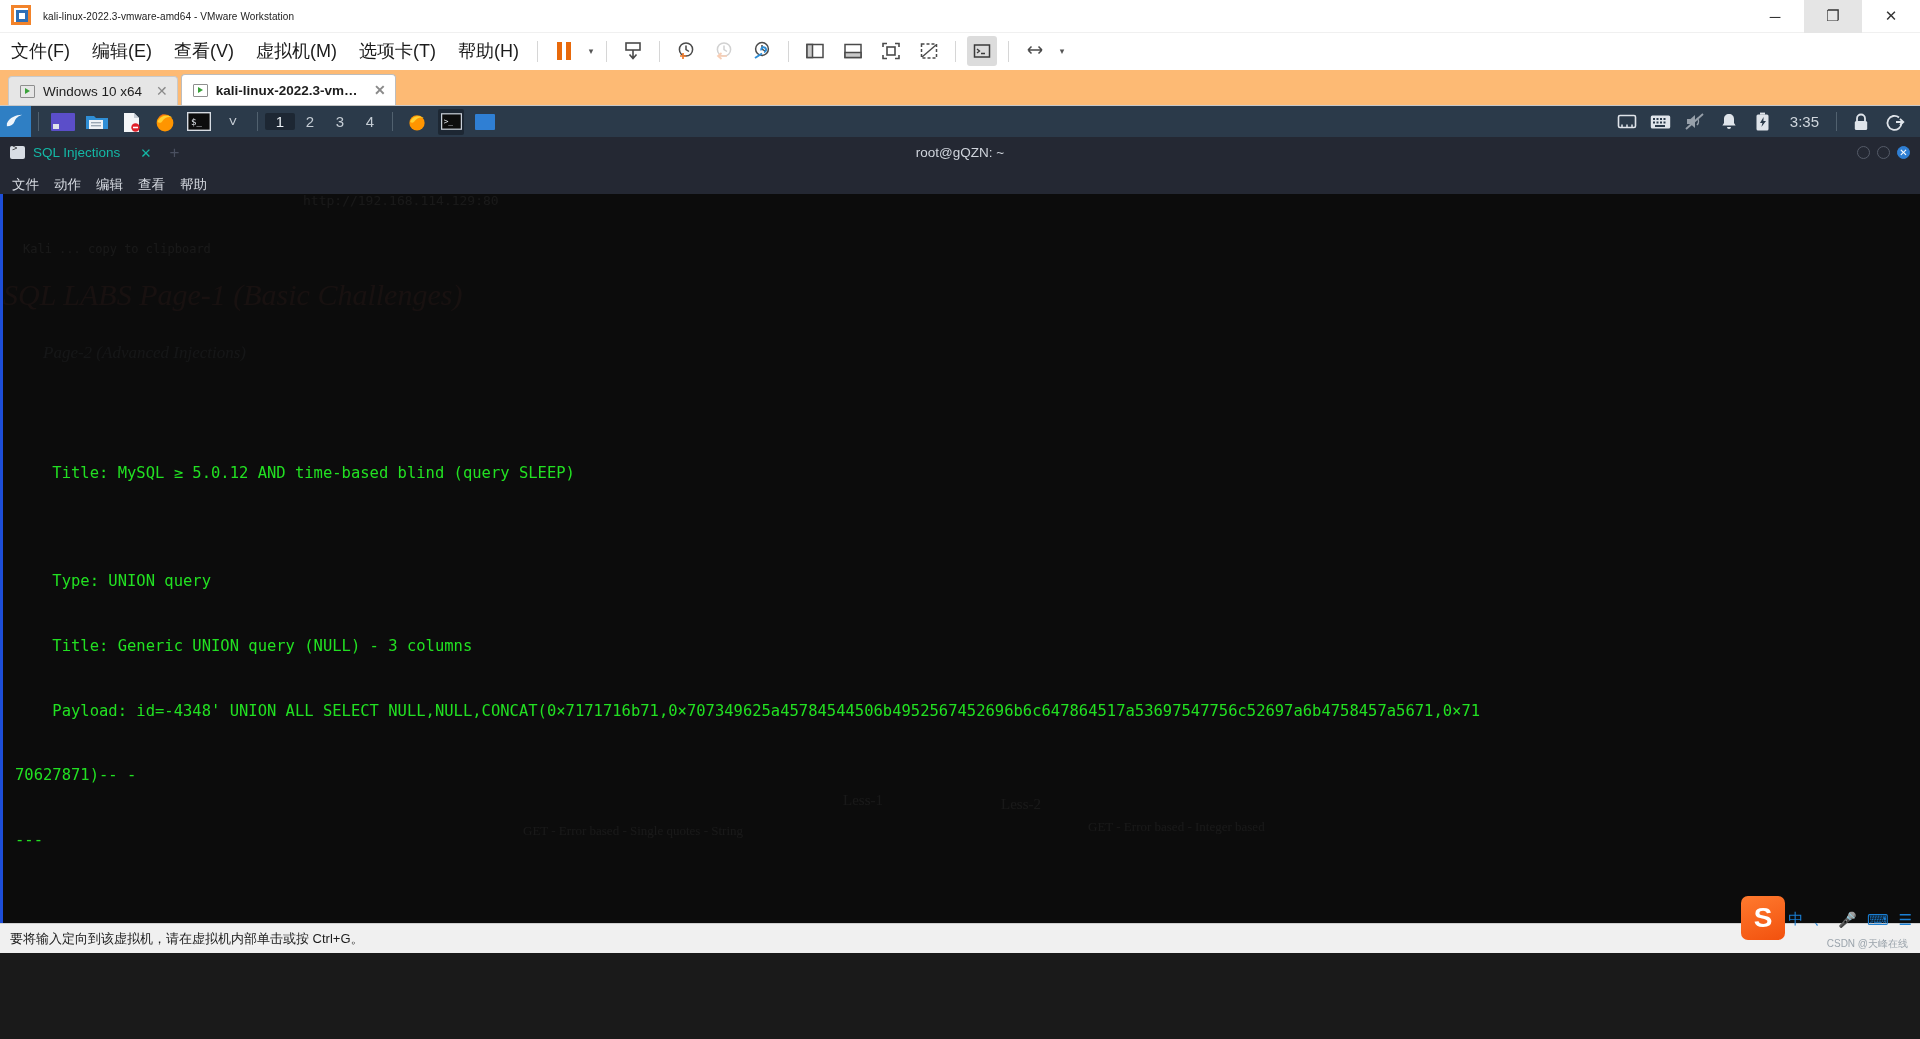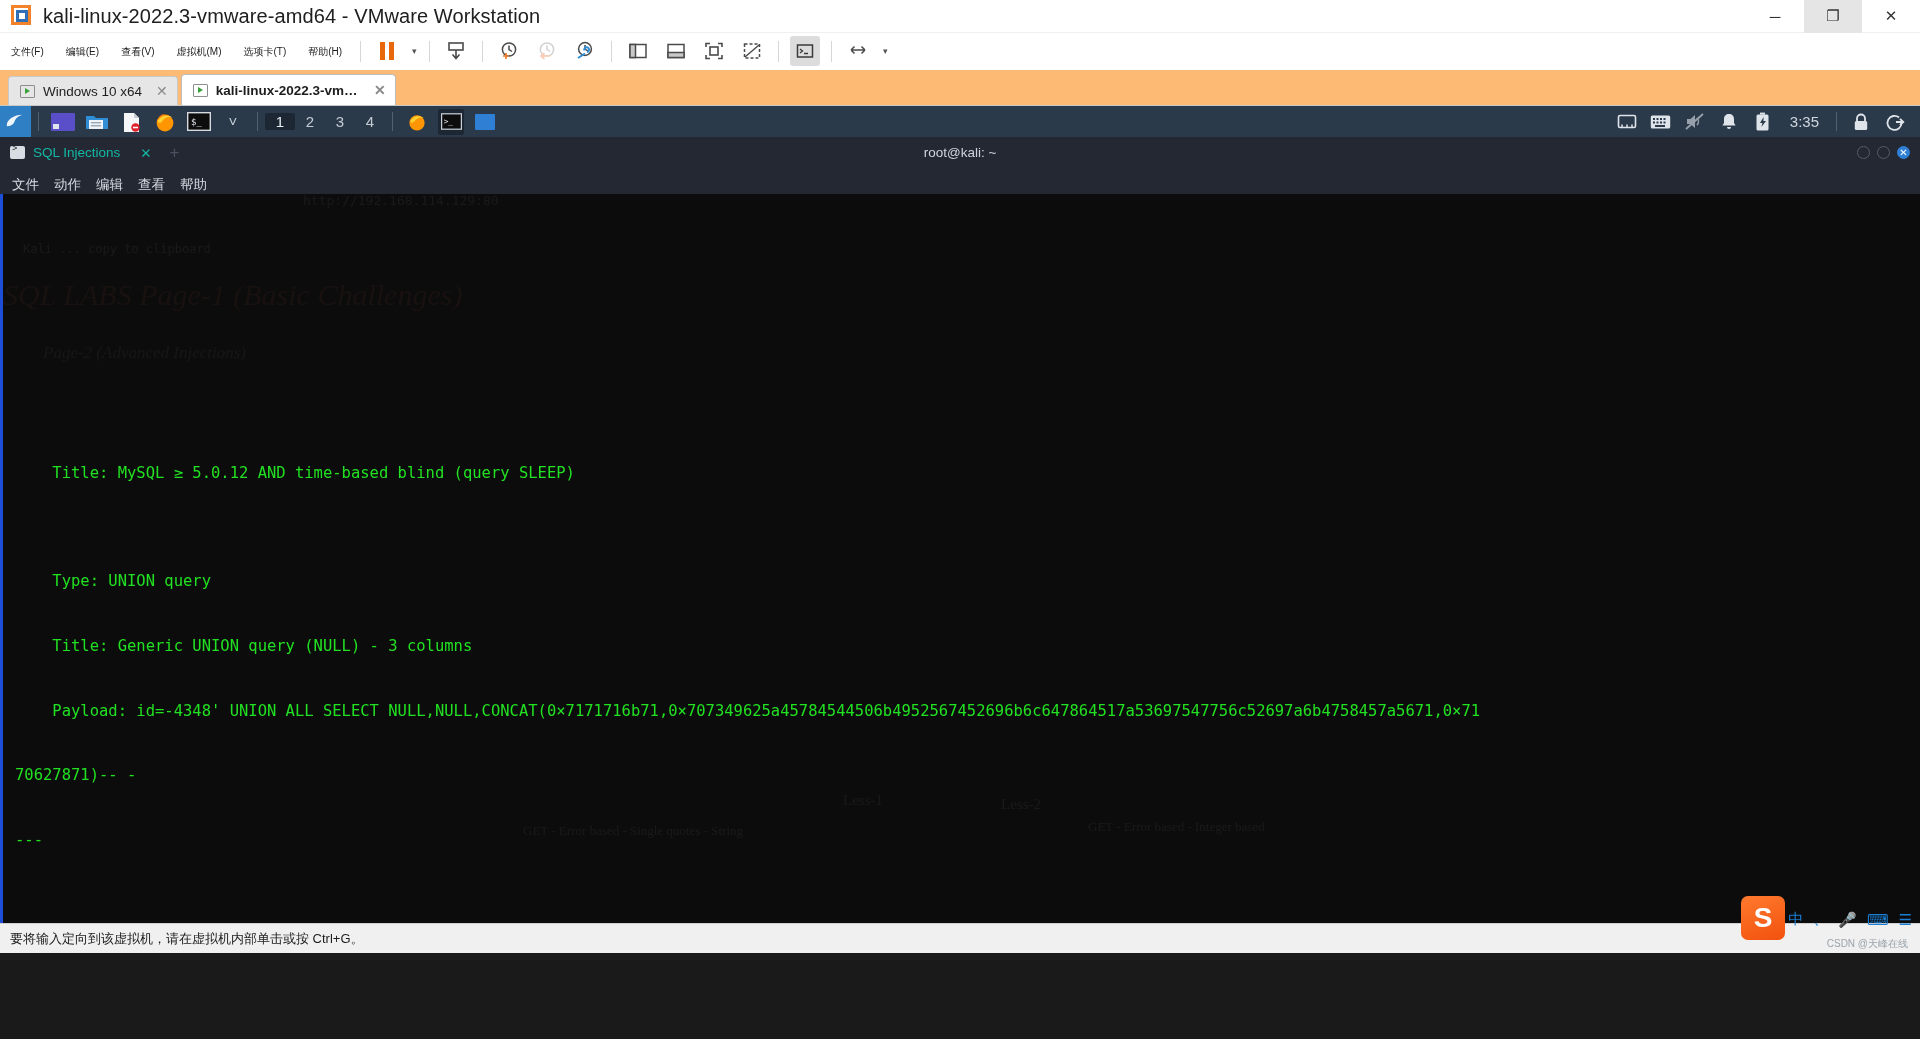--- a/index.html
+++ b/index.html
@@ -13,34 +13,34 @@
 
   
   .vmw-titlebar {
     height: 33px; background: #ffffff;
     display: flex; align-items: center;
     border-bottom: 1px solid #f0f0f0;
   }
   .vmw-logo { width: 22px; height: 22px; margin-left: 11px; margin-right: 10px; position: relative; flex: 0 0 auto; }
   .vmw-logo .o1 { position:absolute; left:0; top:0; width:20px; height:20px; border:3px solid #f2832a; }
   .vmw-logo .o2 { position:absolute; left:5px; top:5px; width:12px; height:12px; border:3px solid #2f6fb5; }
-  .vmw-title { font-size: 20px; color: #202020; letter-spacing: 0.1px; }
+  .vmw-title { font-size: 10px; color: #202020; letter-spacing: 0.1px; }
   .vmw-winbtns { margin-left: auto; display: flex; height: 33px; }
   .vmw-winbtn {
     width: 58px; height: 33px; display:flex; align-items:center; justify-content:center;
     color:#333; font-size: 15px;
   }
   .vmw-winbtn.active { background:#e5e5e5; }
 
   
   .vmw-menubar {
     height: 37px; background: #ffffff; display:flex; align-items:center;
     border-bottom: 1px solid #ffffff;
   }
-  .vmw-menu-item { font-size: 10px; color:#1b1b1b; padding: 8px 11px; line-height: 37px; }
+  .vmw-menu-item { font-size: 18px; color:#1b1b1b; padding: 8px 11px; line-height: 37px; }
   .vmw-sep { width:1px; height:21px; background:#d6d6d6; margin:0 7px; }
   .tb-icon { width: 30px; height:30px; display:flex; align-items:center; justify-content:center; margin: 0 4px; }
   .tb-caret { font-size:9px; color:#555; width:16px; text-align:center; }
   .pause-bars { display:flex; gap:4px; }
   .pause-bars i { display:block; width:5px; height:18px; background:#e8690b; }
 
   
   .vmw-tabstrip {
     height: 36px; background: #fdba74; display:flex; align-items:flex-end;
     padding-left: 8px; border-bottom: 1px solid #c8c8c8;
@@ -381,21 +381,21 @@
     </div>
 
     <div class="term-win">
       <div class="term-titlebar">
         <div class="term-tab">
           <span class="tico"></span>
           <span>SQL Injections</span>
           <span style="padding-left:12px;">✕</span>
         </div>
         <div class="term-newtab">+</div>
-        <div class="term-wtitle">root@kali: ~</div>
+        <div class="term-wtitle">root@gQZN: ~</div>
         <div class="term-wbtns">
           <div class="wbtn"></div>
           <div class="wbtn"></div>
           <div class="wbtn x">✕</div>
         </div>
       </div>
 
       <div class="term-menubar">
         <div class="term-menu-item">文件</div>
         <div class="term-menu-item">动作</div>

